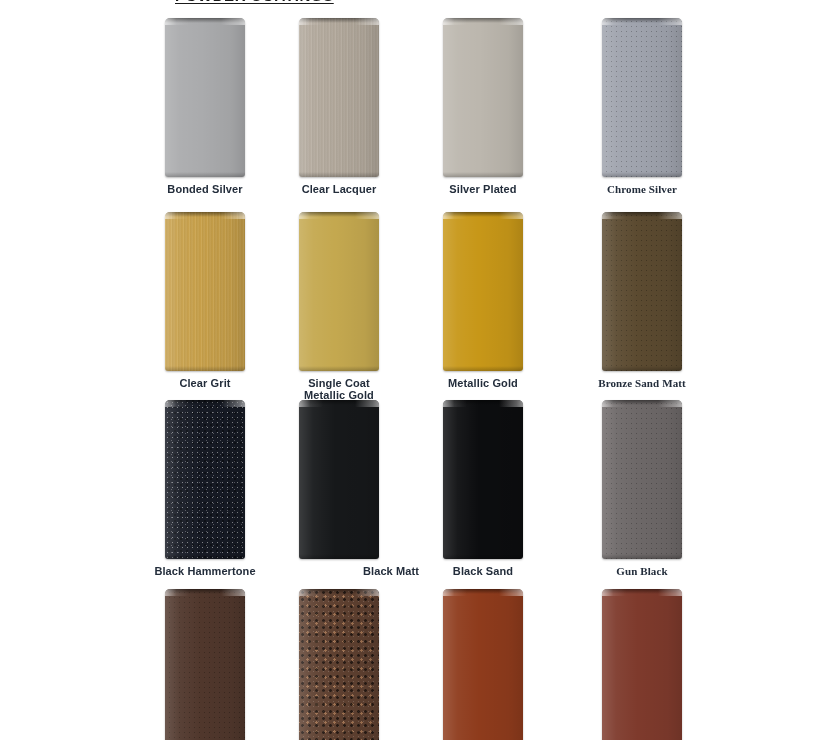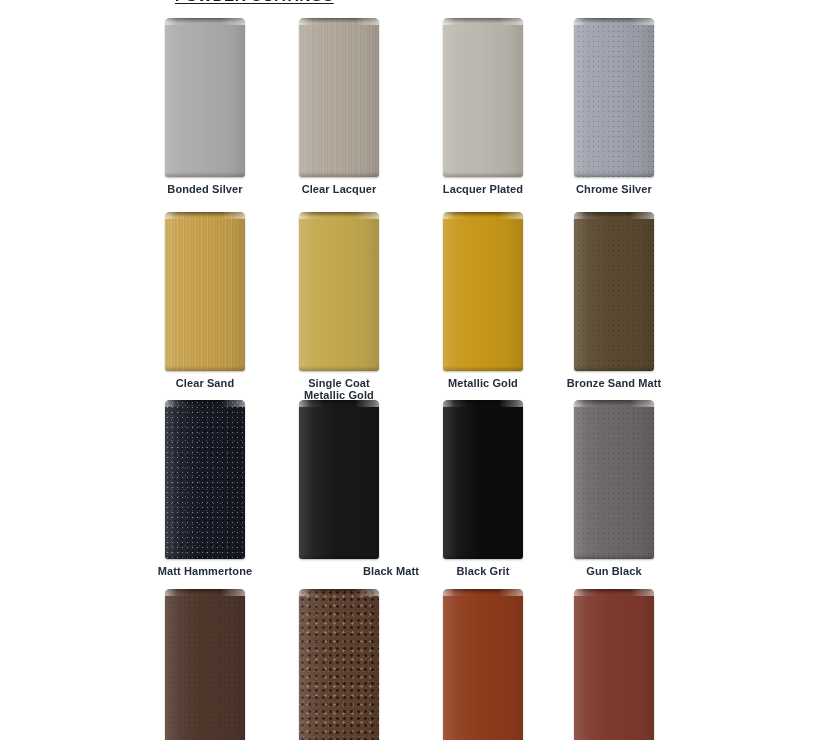--- a/index.html
+++ b/index.html
@@ -54,21 +54,21 @@
     width: 840px;
   }
   .cell {
     position: absolute;
     width: 160px;
     text-align: center;
   }
   .cell.c0 { left: 125px; }
   .cell.c1 { left: 259px; }
   .cell.c2 { left: 403px; }
-  .cell.c3 { left: 534px; }
+  .cell.c3 { left: 562px; font-family: Liberation Serif, serif; }
 
   .swatch {
     position: relative;
     width: 80px;
     height: 159px;
     margin: 0 auto;
     border-radius: 5px 5px 3px 3px;
     overflow: hidden;
     box-shadow: 0 1px 2px rgba(0,0,0,0.28);
   }
@@ -205,21 +205,21 @@
           <div class="label" style="color: rgb(35, 45, 59);">Clear Lacquer</div>
         </div>
         <div class="cell c2">
           <div class="swatch">
             <div class="base" style="background: rgb(188, 183, 174);"></div>
             <div class="sheen"></div>
             <div class="bevel-top"></div>
             <div class="bevel-bottom"></div>
             <div class="corner"></div>
           </div>
-          <div class="label" style="color: rgb(35, 45, 59);">Lacquer Plated</div>
+          <div class="label" style="color: rgb(35, 45, 59);">Silver Plated</div>
         </div>
         <div class="cell c3">
           <div class="swatch">
             <div class="base" style="background: rgb(159, 163, 173);"></div>
             <div class="tex-grain"></div>
             <div class="sheen"></div>
             <div class="bevel-top"></div>
             <div class="bevel-bottom"></div>
             <div class="corner"></div>
           </div>
@@ -229,21 +229,21 @@
       <div class="row" style="top: 212px;">
         <div class="cell c0">
           <div class="swatch">
             <div class="base" style="background: rgb(201, 161, 74);"></div>
             <div class="tex-brushed"></div>
             <div class="sheen"></div>
             <div class="bevel-top"></div>
             <div class="bevel-bottom"></div>
             <div class="corner"></div>
           </div>
-          <div class="label" style="color: rgb(35, 45, 59);">Clear Sand</div>
+          <div class="label" style="color: rgb(35, 45, 59);">Clear Grit</div>
         </div>
         <div class="cell c1">
           <div class="swatch">
             <div class="base" style="background: rgb(196, 168, 79);"></div>
             <div class="sheen"></div>
             <div class="bevel-top"></div>
             <div class="bevel-bottom"></div>
             <div class="corner"></div>
           </div>
           <div class="label" style="color: rgb(35, 45, 59);">Single Coat<br>Metallic Gold</div>
@@ -273,41 +273,41 @@
       <div class="row" style="top: 400px;">
         <div class="cell c0">
           <div class="swatch">
             <div class="base" style="background: rgb(22, 26, 36);"></div>
             <div class="tex-speckle"></div>
             <div class="sheen"></div>
             <div class="bevel-top"></div>
             <div class="bevel-bottom"></div>
             <div class="corner"></div>
           </div>
-          <div class="label" style="color: rgb(35, 45, 59);">Matt Hammertone</div>
+          <div class="label" style="color: rgb(35, 45, 59);">Black Hammertone</div>
         </div>
         <div class="cell c1">
           <div class="swatch">
             <div class="base" style="background: rgb(22, 24, 26);"></div>
             <div class="sheen"></div>
             <div class="bevel-top"></div>
             <div class="bevel-bottom"></div>
             <div class="corner"></div>
           </div>
           <div class="label" style="color: rgb(35, 45, 59); text-align: right;">Black Matt</div>
         </div>
         <div class="cell c2">
           <div class="swatch">
             <div class="base" style="background: rgb(12, 13, 15);"></div>
             <div class="sheen"></div>
             <div class="bevel-top"></div>
             <div class="bevel-bottom"></div>
             <div class="corner"></div>
           </div>
-          <div class="label" style="color: rgb(35, 45, 59);">Black Grit</div>
+          <div class="label" style="color: rgb(35, 45, 59);">Black Sand</div>
         </div>
         <div class="cell c3">
           <div class="swatch">
             <div class="base" style="background: rgb(109, 104, 104);"></div>
             <div class="tex-grain"></div>
             <div class="sheen"></div>
             <div class="bevel-top"></div>
             <div class="bevel-bottom"></div>
             <div class="corner"></div>
           </div>

